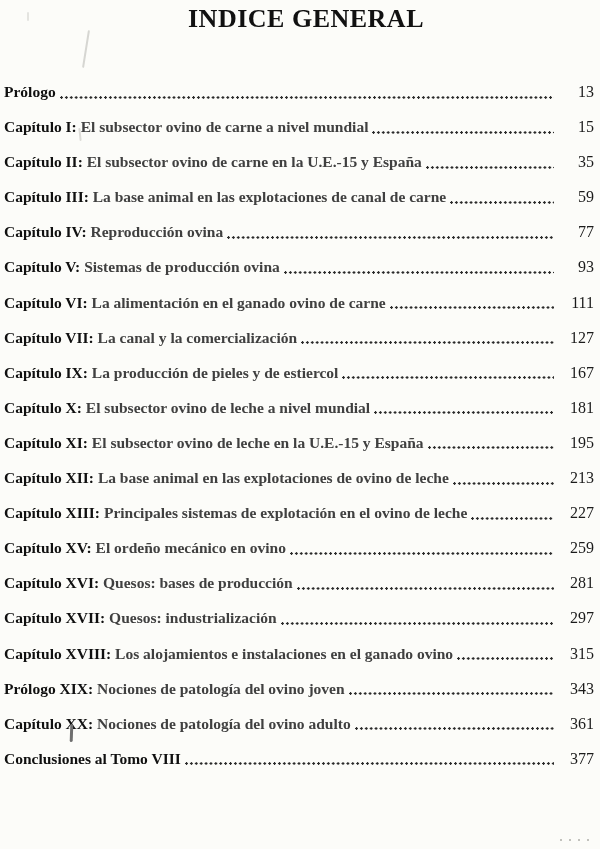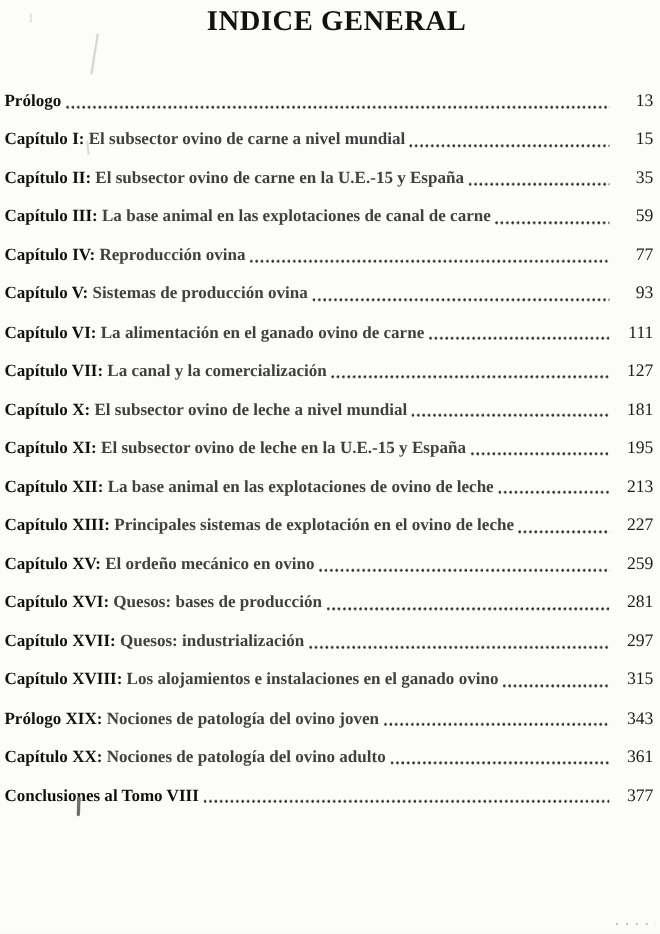--- a/index.html
+++ b/index.html
@@ -158,20 +158,25 @@
     <span class="pagenum">111</span>
   </div>
 
   <div class="toc-row">
     <span class="label"><b class="prefix">Capítulo VII:</b><span class="rest"> La canal y la comercialización</span></span>
     <span class="leader"></span>
     <span class="pagenum">127</span>
   </div>
 
 
+  <div class="toc-row">
+    <span class="label"><b class="prefix">Capítulo IX:</b><span class="rest"> La producción de pieles y de estiercol</span></span>
+    <span class="leader"></span>
+    <span class="pagenum">167</span>
+  </div>
 
   <div class="toc-row">
     <span class="label"><b class="prefix">Capítulo X:</b><span class="rest"> El subsector ovino de leche a nivel mundial</span></span>
     <span class="leader"></span>
     <span class="pagenum">181</span>
   </div>
 
   <div class="toc-row">
     <span class="label"><b class="prefix">Capítulo XI:</b><span class="rest"> El subsector ovino de leche en la U.E.-15 y España</span></span>
     <span class="leader"></span>

